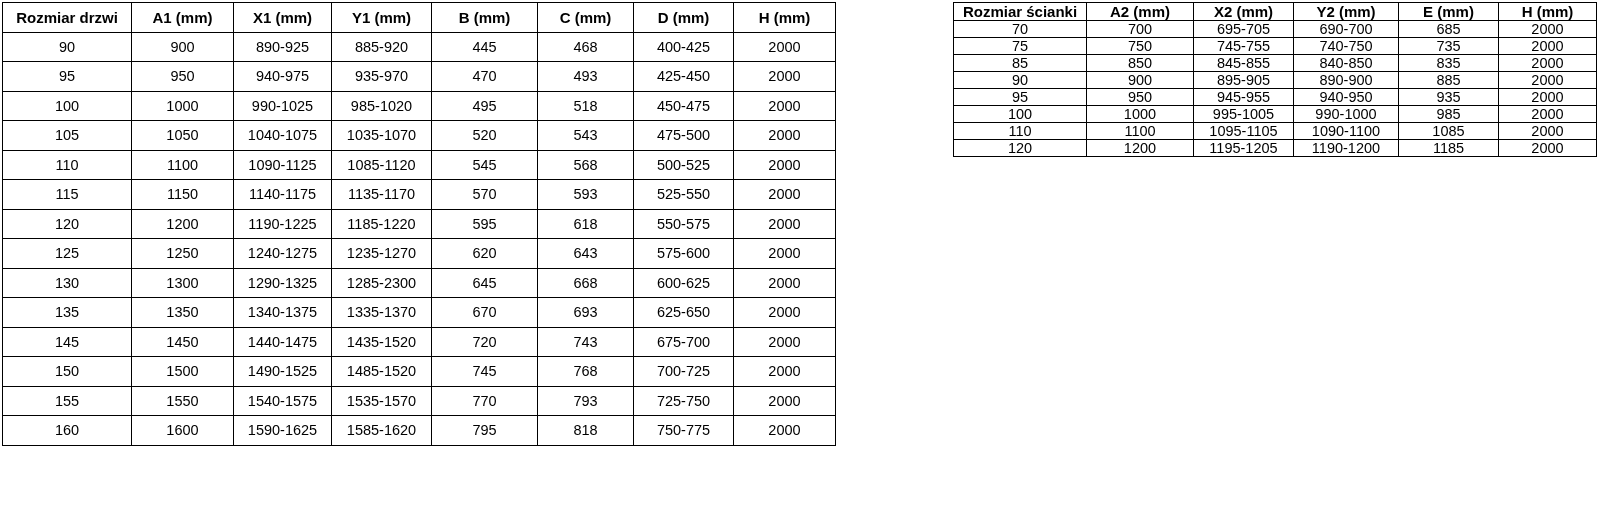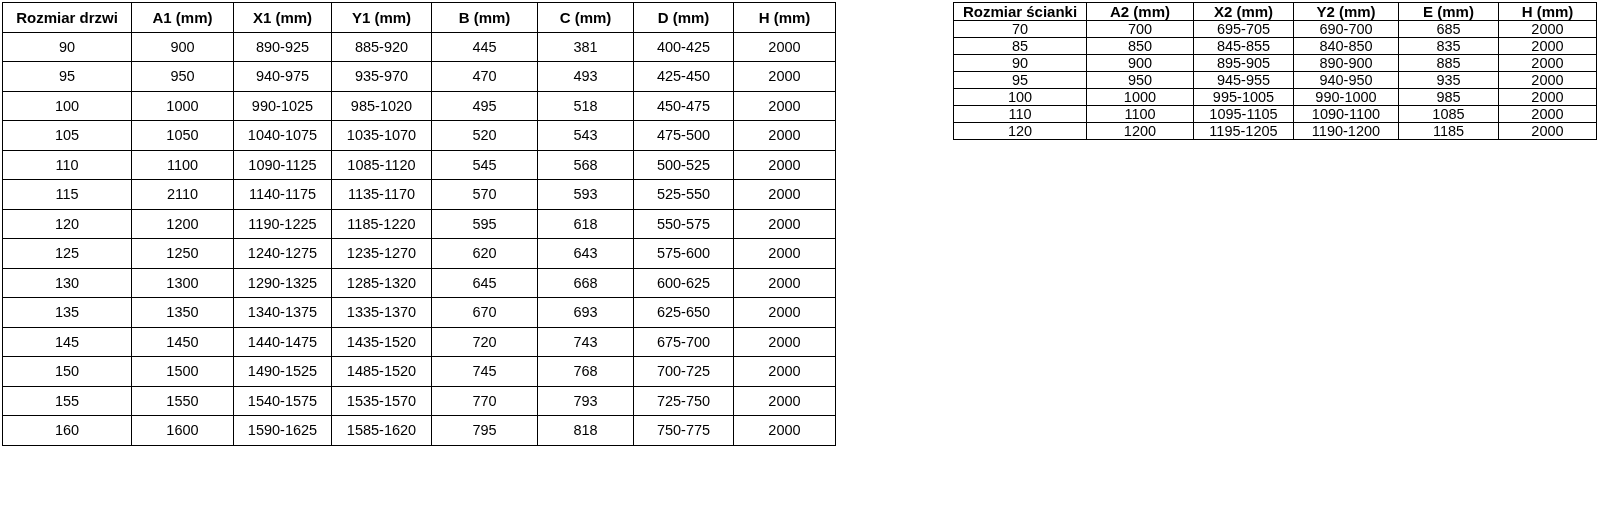--- a/index.html
+++ b/index.html
@@ -79,21 +79,21 @@
           <th>H (mm)</th>
         </tr>
       </thead>
       <tbody>
         <tr>
           <td>90</td>
           <td>900</td>
           <td>890-925</td>
           <td>885-920</td>
           <td>445</td>
-          <td>381</td>
+          <td>468</td>
           <td>400-425</td>
           <td>2000</td>
         </tr>
         <tr>
           <td>95</td>
           <td>950</td>
           <td>940-975</td>
           <td>935-970</td>
           <td>470</td>
           <td>493</td>
@@ -125,21 +125,21 @@
           <td>1100</td>
           <td>1090-1125</td>
           <td>1085-1120</td>
           <td>545</td>
           <td>568</td>
           <td>500-525</td>
           <td>2000</td>
         </tr>
         <tr>
           <td>115</td>
-          <td>2110</td>
+          <td>1150</td>
           <td>1140-1175</td>
           <td>1135-1170</td>
           <td>570</td>
           <td>593</td>
           <td>525-550</td>
           <td>2000</td>
         </tr>
         <tr>
           <td>120</td>
           <td>1200</td>
@@ -157,21 +157,21 @@
           <td>1235-1270</td>
           <td>620</td>
           <td>643</td>
           <td>575-600</td>
           <td>2000</td>
         </tr>
         <tr>
           <td>130</td>
           <td>1300</td>
           <td>1290-1325</td>
-          <td>1285-1320</td>
+          <td>1285-2300</td>
           <td>645</td>
           <td>668</td>
           <td>600-625</td>
           <td>2000</td>
         </tr>
         <tr>
           <td>135</td>
           <td>1350</td>
           <td>1340-1375</td>
           <td>1335-1370</td>
@@ -244,20 +244,28 @@
       <tbody>
         <tr>
           <td>70</td>
           <td>700</td>
           <td>695-705</td>
           <td>690-700</td>
           <td>685</td>
           <td>2000</td>
         </tr>
         <tr>
+          <td>75</td>
+          <td>750</td>
+          <td>745-755</td>
+          <td>740-750</td>
+          <td>735</td>
+          <td>2000</td>
+        </tr>
+        <tr>
           <td>85</td>
           <td>850</td>
           <td>845-855</td>
           <td>840-850</td>
           <td>835</td>
           <td>2000</td>
         </tr>
         <tr>
           <td>90</td>
           <td>900</td>

